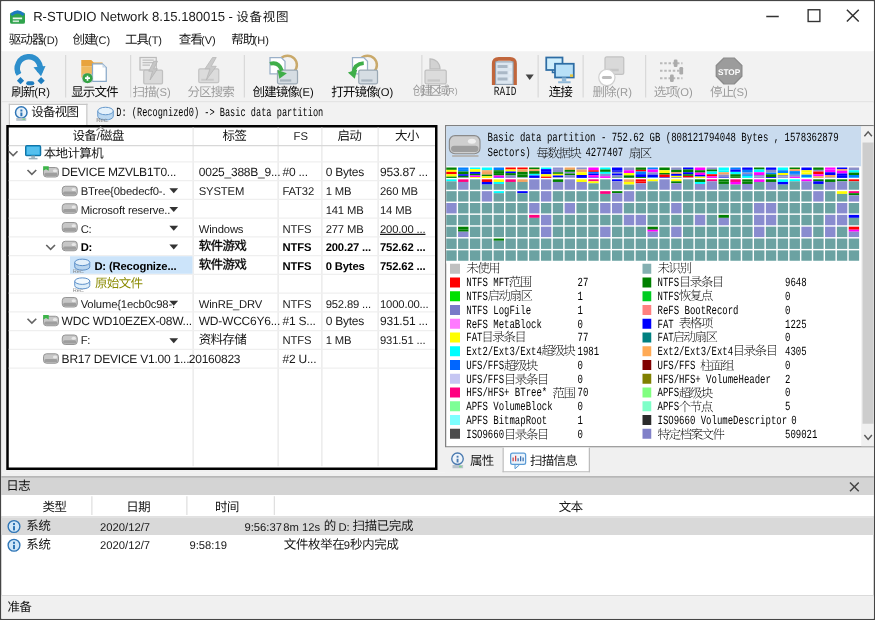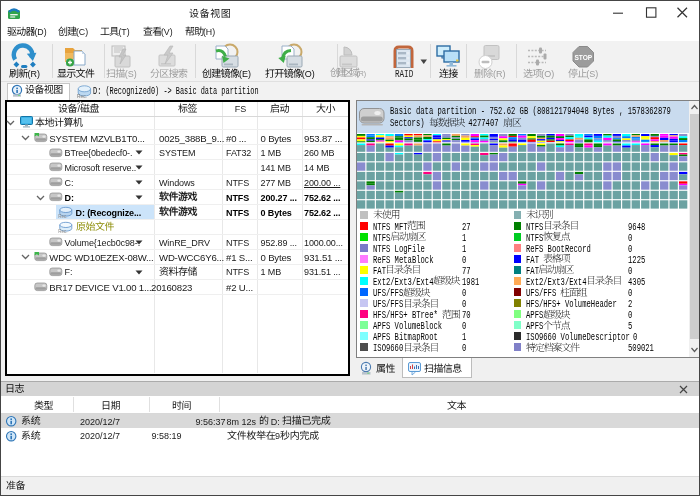--- a/index.html
+++ b/index.html
@@ -132,20 +132,21 @@
     </defs>
   </svg>
 <div id="root">
     <div style="position:absolute;left:0px;top:0px;width:700px;height:23px;background:#fff;"></div>
     <svg style="position:absolute;left:6px;top:5px;" width="14" height="14">
       <rect x="1" y="4" width="12" height="9" rx="1.5" fill="#2fa34c"></rect>
 <path d="M2 6 q5 -5 10 0" fill="none" stroke="#1c7ac0" stroke-width="2.4"></path>
 <rect x="3.2" y="8" width="7.5" height="1.4" fill="#fff" opacity=".9"></rect>
 <rect x="3.2" y="10.3" width="5" height="1.4" fill="#cde8d4"></rect>
     </svg>
+    <span class="t" style="left:25.5px;top:7.11px;font:normal 10.5px 'Liberation Sans',sans-serif;color:#1a1a1a;">R-STUDIO Network 8.15.180015 - </span>
     <svg class="cj" style="left:188.31px;top:4px" width="45" height="12" viewBox="0 -12 45 12">
       <use href="#g0" transform="translate(0 0) scale(0.01 -0.01)" fill="#1a1a1a"></use>
       <use href="#g1" transform="translate(10.6 0) scale(0.01 -0.01)" fill="#1a1a1a"></use>
       <use href="#g2" transform="translate(21.2 0) scale(0.01 -0.01)" fill="#1a1a1a"></use>
       <use href="#g3" transform="translate(31.8 0) scale(0.01 -0.01)" fill="#1a1a1a"></use>
     </svg>
     <svg style="position:absolute;left:610px;top:6px;" width="80" height="12">
       <path d="M2 6.2 h10" stroke="#333" stroke-width="1.1" fill="none"></path>
 <rect x="35.5" y="0.8" width="9.4" height="9.4" fill="none" stroke="#333" stroke-width="1.1"></rect>
 <path d="M66.5 0.8 L76 10.2 M76 0.8 L66.5 10.2" stroke="#333" stroke-width="1.2" fill="none"></path>
@@ -428,21 +429,21 @@
     </svg>
     <svg style="position:absolute;left:19.5px;top:133.9px;" width="9" height="6">
       <path d="M1 1 L4.5 4.5 L8 1" stroke="#646464" stroke-width="1.3" fill="none"></path>
     </svg>
     <svg style="position:absolute;left:32.5px;top:130.59px;" width="14" height="12">
       <rect x="0.8" y="2" width="12" height="7.6" rx="2.4" fill="#c7c7c7" stroke="#8a8a8a" stroke-width=".7"></rect>
 <rect x="1.5" y="6.2" width="10.5" height="2.6" rx="1.2" fill="#9e9e9e"></rect>
 <ellipse cx="10" cy="4.6" rx="1.7" ry="1.2" fill="#e8e8e8"></ellipse>
       <path d="M0.5 1 h4.5 v3.5 l-2.2 -1.2 l-2.3 1.2 z" fill="#3db54a"></path>
     </svg>
-    <span class="t" style="left:48.3px;top:131.6px;font:normal 9.6px 'Liberation Sans',sans-serif;color:#1a1a1a;letter-spacing:-0.18px;">SYSTEM MZVLB1T0...</span>
+    <span class="t" style="left:48.3px;top:131.6px;font:normal 9.6px 'Liberation Sans',sans-serif;color:#1a1a1a;letter-spacing:-0.18px;">DEVICE MZVLB1T0...</span>
     <span class="t" style="left:158px;top:131.6px;font:normal 9.6px 'Liberation Sans',sans-serif;color:#1a1a1a;letter-spacing:-0.18px;">0025_388B_9...</span>
     <span class="t" style="left:225px;top:131.6px;font:normal 9.6px 'Liberation Sans',sans-serif;color:#1a1a1a;letter-spacing:-0.18px;">#0 ...</span>
     <span class="t" style="left:259.5px;top:131.6px;font:normal 9.6px 'Liberation Sans',sans-serif;color:#1a1a1a;letter-spacing:-0.18px;">0 Bytes</span>
     <span class="t" style="left:303px;top:131.6px;font:normal 9.6px 'Liberation Sans',sans-serif;color:#1a1a1a;letter-spacing:-0.18px;">953.87 ...</span>
     <svg style="position:absolute;left:47.5px;top:145.53px;" width="14" height="12">
       <rect x="0.8" y="2" width="12" height="7.6" rx="2.4" fill="#c7c7c7" stroke="#8a8a8a" stroke-width=".7"></rect>
 <rect x="1.5" y="6.2" width="10.5" height="2.6" rx="1.2" fill="#9e9e9e"></rect>
 <ellipse cx="10" cy="4.6" rx="1.7" ry="1.2" fill="#e8e8e8"></ellipse>
     </svg>
     <span class="t" style="left:63.5px;top:147.04px;font:normal 9px 'Liberation Sans',sans-serif;color:#1a1a1a;letter-spacing:-0.12px;">BTree{0bedecf0-.</span>

